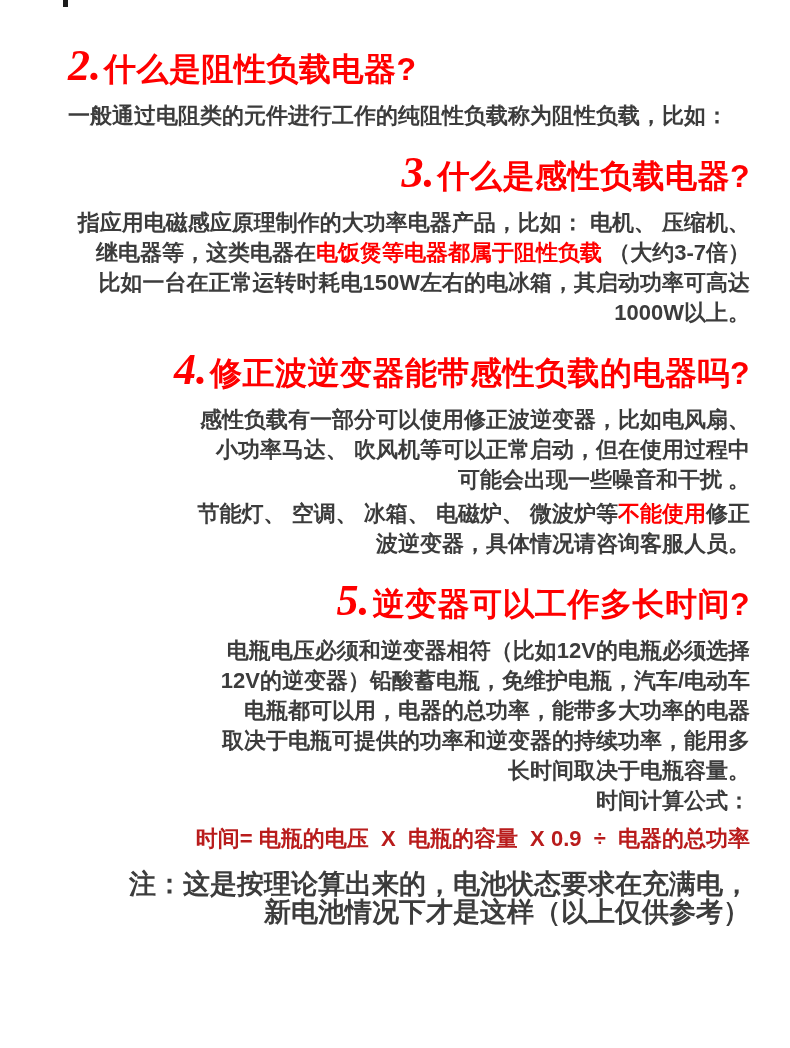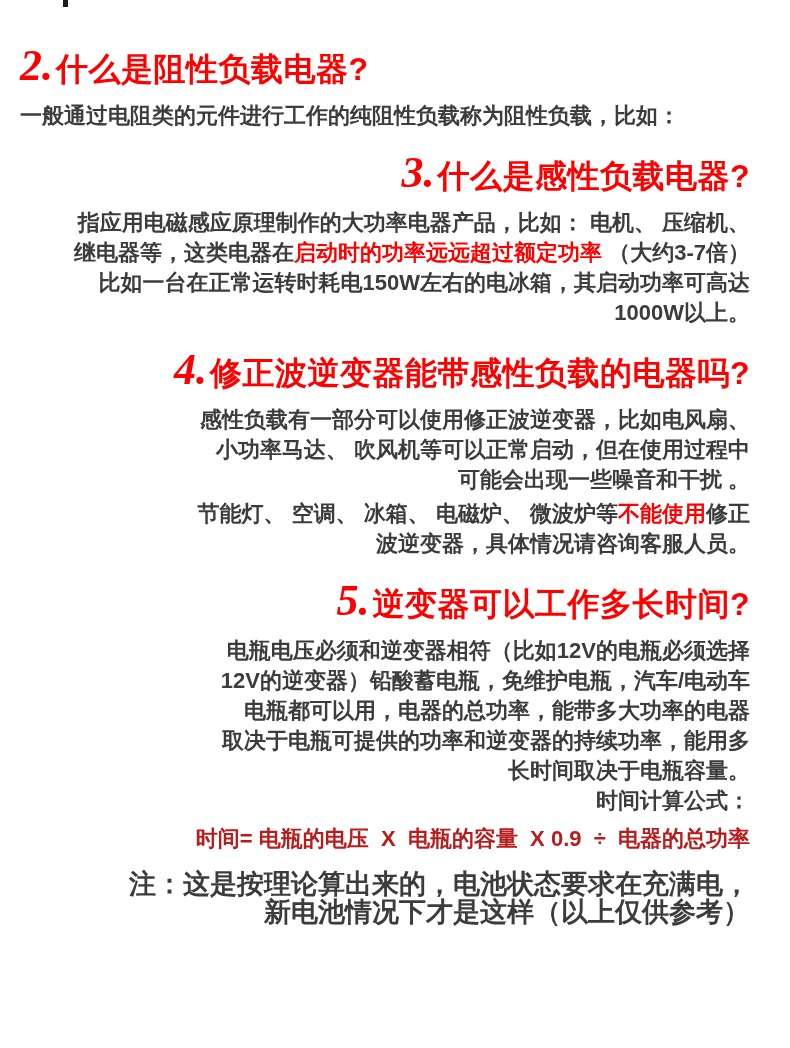--- a/index.html
+++ b/index.html
@@ -8,21 +8,21 @@
     background: #ffffff;
   }
   body {
     width: 790px;
     height: 1048px;
     overflow: hidden;
     font-family: "Liberation Sans", "DejaVu Sans", sans-serif;
   }
   .content {
     position: relative;
-    padding: 46px 40px 0 20px;
+    padding: 46px 40px 0 68px;
     box-sizing: border-box;
     width: 790px;
   }
   .artifact {
     position: absolute;
     left: 63px;
     top: 0;
     width: 5px;
     height: 7px;
     background: #1c1c1c;
@@ -80,21 +80,21 @@
       <section class="faq-section">
         <div class="heading"><span class="num">2.</span><span class="ttl">什么是阻性负载电器?</span></div>
         <div class="para">
           <div class="line"><span>一般通过电阻类的元件进行工作的纯阻性负载称为阻性负载，比如：</span></div>
         </div>
       </section>
       <section class="faq-section">
         <div class="heading"><span class="num">3.</span><span class="ttl">什么是感性负载电器?</span></div>
         <div class="para">
           <div class="line"><span>指应用电磁感应原理制作的大功率电器产品，比如： 电机、 压缩机、</span></div>
-          <div class="line"><span>继电器等，这类电器在</span><span class="red">启动时的功率远远超过额定功率</span><span> （大约3-7倍）</span></div>
+          <div class="line"><span>继电器等，这类电器在</span><span class="red">电饭煲等电器都属于阻性负载</span><span> （大约3-7倍）</span></div>
           <div class="line"><span>比如一台在正常运转时耗电150W左右的电冰箱，其启动功率可高达</span></div>
           <div class="line"><span>1000W以上。</span></div>
         </div>
       </section>
       <section class="faq-section">
         <div class="heading"><span class="num">4.</span><span class="ttl">修正波逆变器能带感性负载的电器吗?</span></div>
         <div class="para">
           <div class="line"><span>感性负载有一部分可以使用修正波逆变器，比如电风扇、</span></div>
           <div class="line"><span>小功率马达、 吹风机等可以正常启动，但在使用过程中</span></div>
           <div class="line"><span>可能会出现一些噪音和干扰 。</span></div>

